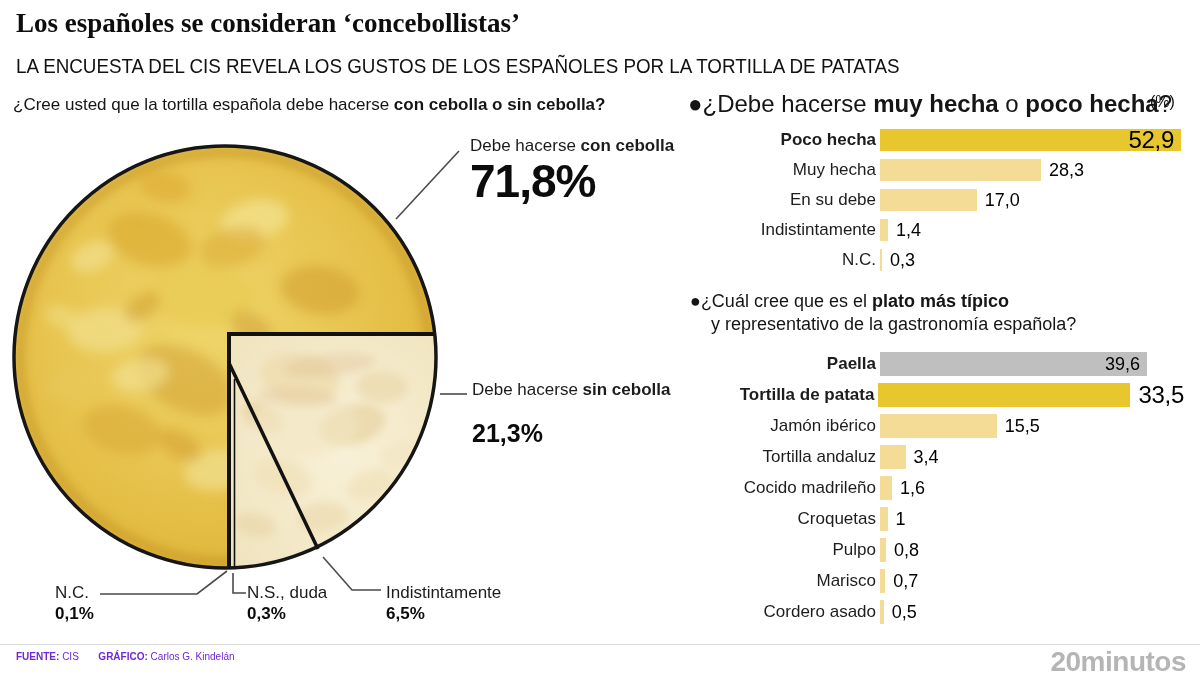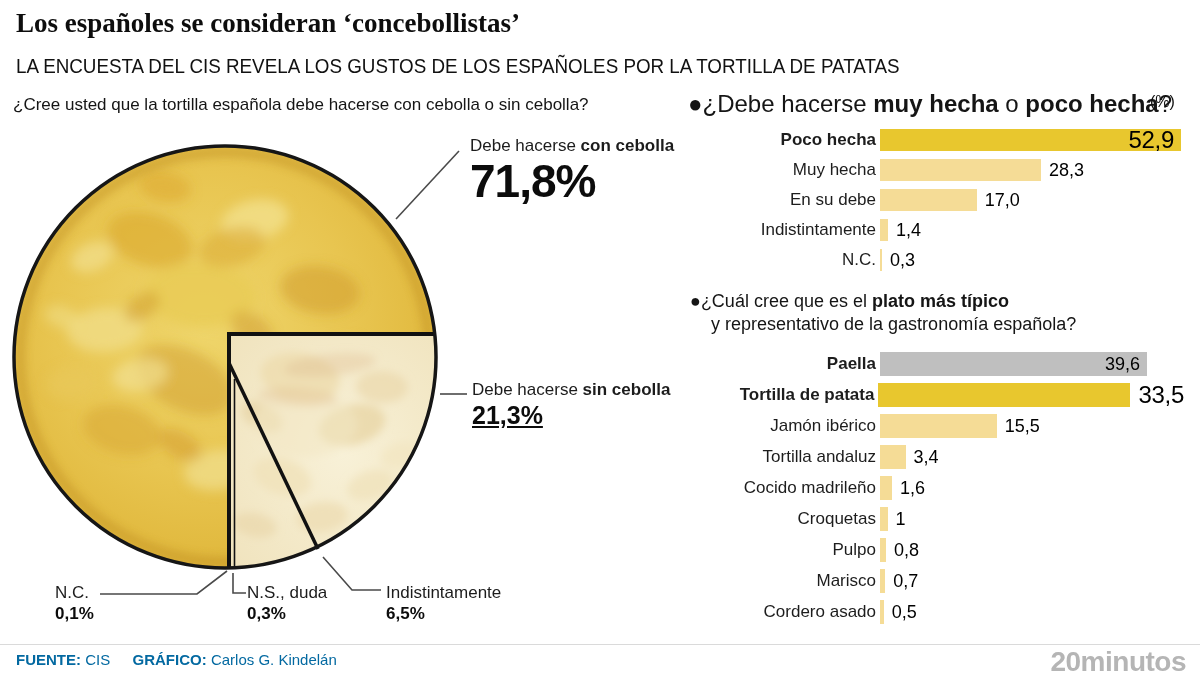--- a/index.html
+++ b/index.html
@@ -23,37 +23,37 @@
   .r-c2{height:24px;margin-bottom:7px;}
   .bar-label{width:164px;text-align:right;margin-right:4px;font-size:17px;color:#1d1d1d;white-space:nowrap;}
   .bl-bold{font-weight:700;}
   .bar-track{flex:1;height:100%;position:relative;display:flex;align-items:center;}
   .bar{height:100%;position:relative;display:flex;align-items:center;flex:0 0 auto;}
   .bar-value{font-size:18px;margin-left:8px;color:#000;white-space:nowrap;}
   .bar-value.inside{position:absolute;right:7px;top:50%;transform:translateY(-50%);margin:0;}
   .vb{font-weight:400;font-size:24px;letter-spacing:-.3px;}
   .callout{position:absolute;font-size:17px;line-height:20px;color:#1c1c1c;white-space:nowrap;}
   .big-pct{font-size:46px;font-weight:700;letter-spacing:-1px;line-height:1.04;margin-top:2px;color:#0c0c0c;}
-  .mid-pct{font-size:25px;font-weight:700;line-height:1.15;margin-top:1px;color:#0c0c0c;text-decoration:underline;}
+  .mid-pct{font-size:25px;font-weight:700;line-height:1.15;margin-top:19px;color:#0c0c0c;}
   .cl-value{font-weight:700;line-height:22px;color:#0c0c0c;}
   .footer-line{left:0;top:644px;width:1200px;height:0;border-top:1px solid #dadada;}
-  .footer{left:16px;top:651px;font-size:15px;color:#0369a1;}
+  .footer{left:16px;top:651px;font-size:10px;color:#6d28d9;}
   .footer b{font-weight:700;}
   .footer .gap{display:inline-block;width:14px;}
   .logo{right:14px;top:646px;font-size:28px;font-weight:700;color:#b5b5b5;letter-spacing:-.5px;}
 </style>
 </head>
 <body>
 
 <div class="stage">
 
   <div class="abs title">Los españoles se consideran ‘concebollistas’</div>
   <div class="abs subtitle">LA ENCUESTA DEL CIS REVELA LOS GUSTOS DE LOS ESPAÑOLES POR LA TORTILLA DE PATATAS</div>
 
-  <div class="abs question q-left"><span>¿Cree usted que la tortilla española debe hacerse </span><span style="font-weight: 400;">con cebolla o sin cebolla?</span></div>
+  <div class="abs question q-left"><span>¿Cree usted que la tortilla española debe hacerse </span><span style="font-weight: 700;">con cebolla o sin cebolla?</span></div>
 
   <svg class="abs" style="left:0;top:125px" width="700" height="516" viewBox="0 0 700 516">
     <defs>
       <radialGradient id="gradTort" cx="45%" cy="42%" r="65%">
         <stop offset="0%" stop-color="#efd66c"></stop>
         <stop offset="55%" stop-color="#e8c550"></stop>
         <stop offset="85%" stop-color="#e1b93e"></stop>
         <stop offset="100%" stop-color="#d7a72f"></stop>
       </radialGradient>
       <radialGradient id="gradPale" cx="55%" cy="50%" r="70%">

